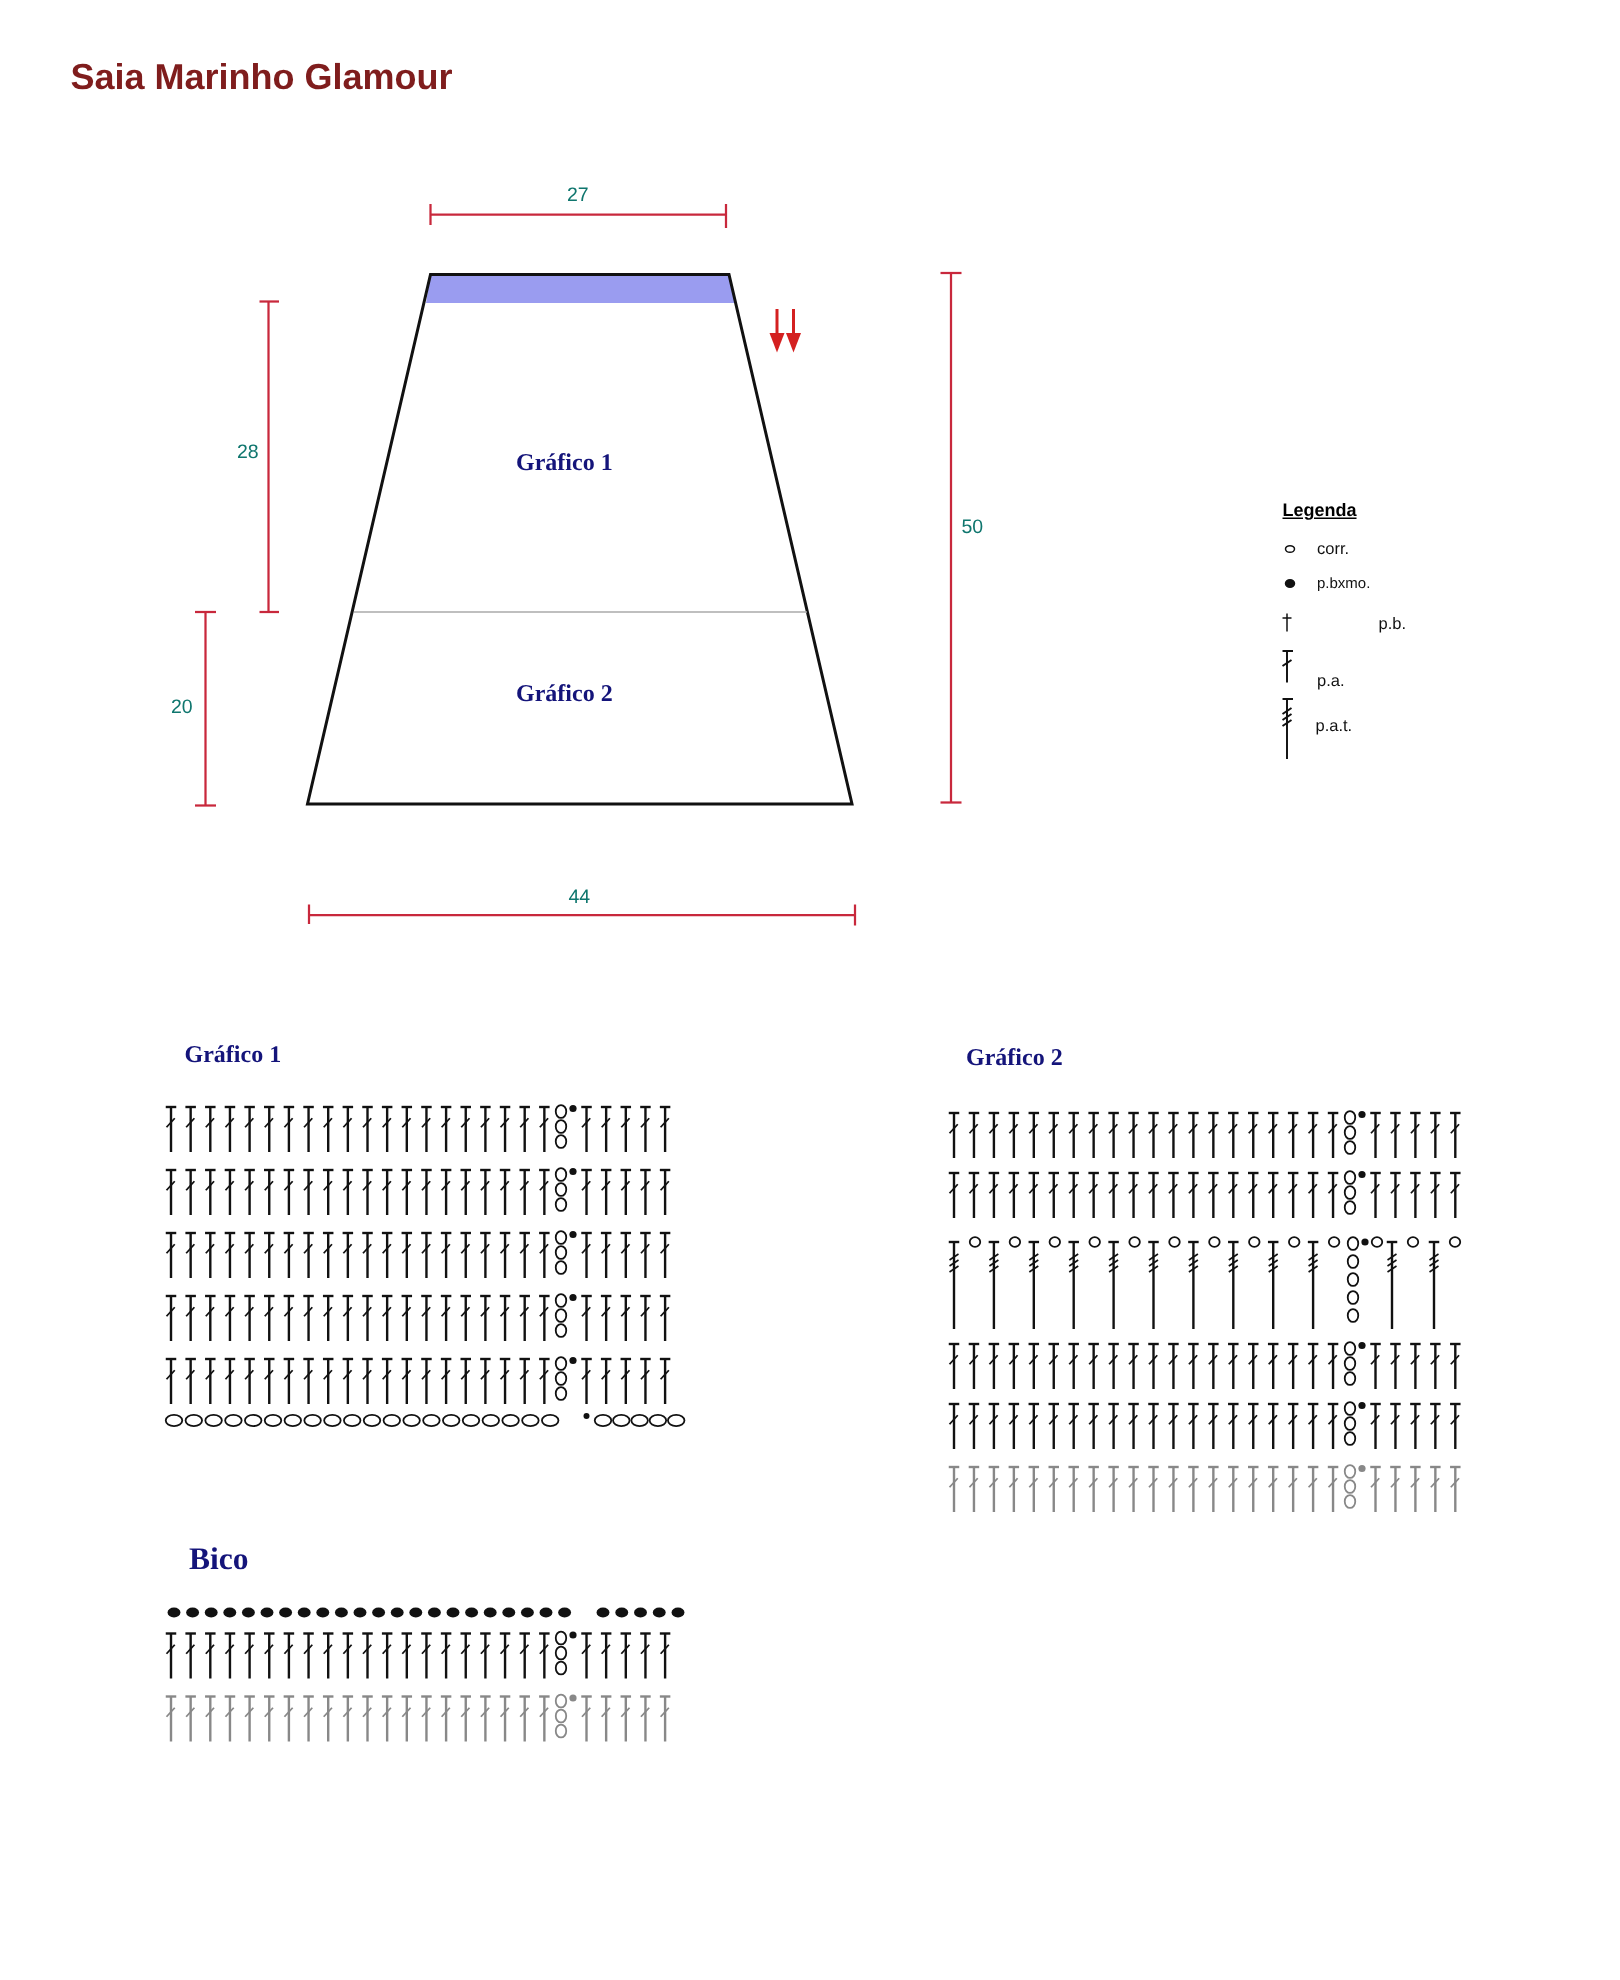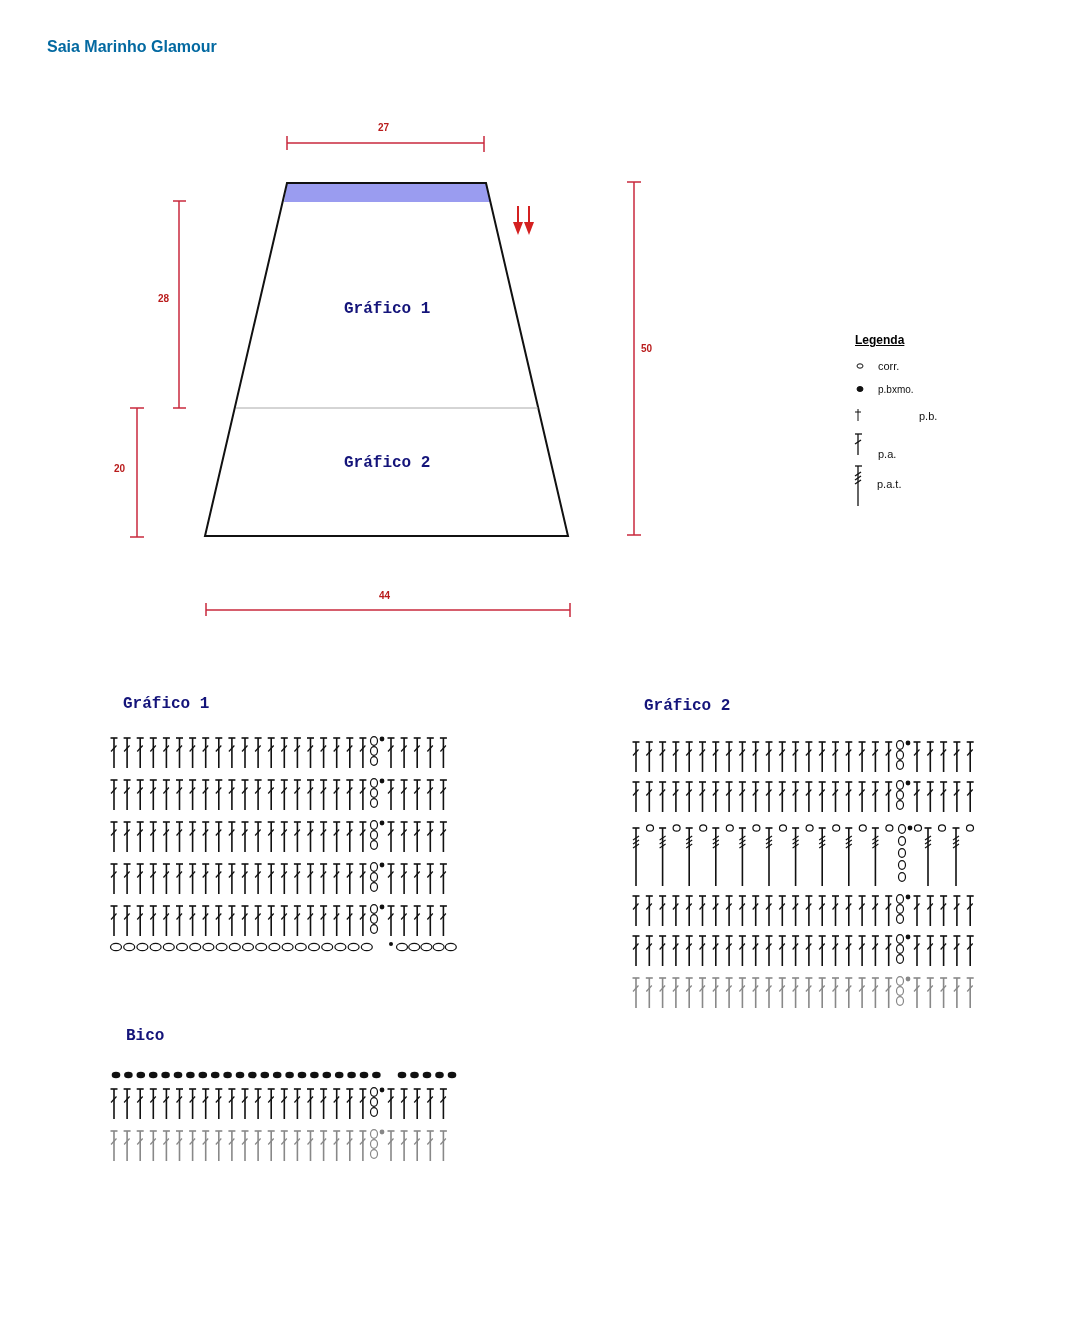--- a/index.html
+++ b/index.html
@@ -1,20 +1,20 @@
 <!DOCTYPE html>
 <html><head>
 <meta charset="utf-8">
 <style>
   html, body { margin:0; padding:0; background:#ffffff; }
   body { width:1080px; height:1320px; position:relative; overflow:hidden; font-family:"Liberation Sans", sans-serif; }
-  .title { position:absolute; left:47px; top:38px; font-size:16px; font-weight:bold; color:#0369a1; }
+  .title { position:absolute; left:47px; top:38px; font-size:24px; font-weight:bold; color:#7f1d1d; }
   .abs { position:absolute; }
-  .dim { color:#b91c1c; font-weight:bold; font-size:10px; font-family:"Liberation Sans", sans-serif; }
-  .navy { color:#14147a; font-weight:bold; font-family:Liberation Mono, monospace; }
+  .dim { color:#0f766e; font-weight:normal; font-size:13px; font-family:"Liberation Sans", sans-serif; }
+  .navy { color:#14147a; font-weight:bold; font-family:Liberation Serif, serif; }
   .legend-title { font-size:12px; font-weight:bold; color:#000;text-decoration:underline; }
   .legend-label { font-size:11px; color:#111; }
   svg { position:absolute; left:0; top:0; }
 </style>
 </head>
 <body>
 
 <div class="title">Saia Marinho Glamour</div>
 
 <svg width="1080" height="1320">
@@ -1178,13 +1178,13 @@
 
 <div class="abs legend-title" style="left:855px;top:333px;">Legenda</div>
 <div class="abs legend-label" style="left:878px;top:360px;">corr.</div>
 <div class="abs legend-label" style="left:878px;top:384px;font-size:10px;">p.bxmo.</div>
 <div class="abs legend-label" style="left:878px;top:410px;padding-left:41px;">p.b.</div>
 <div class="abs legend-label" style="left:878px;top:448px;">p.a.</div>
 <div class="abs legend-label" style="left:877px;top:478px;">p.a.t.</div>
 
 <div class="abs navy" style="left:123px;top:695px;font-size:16px;">Gráfico 1</div>
 <div class="abs navy" style="left:644px;top:697px;font-size:16px;">Gráfico 2</div>
-<div class="abs navy" style="left:126px;top:1027px;font-size:16px;">Bico</div>
+<div class="abs navy" style="left:126px;top:1027px;font-size:21px;">Bico</div>
 
 </body></html>

